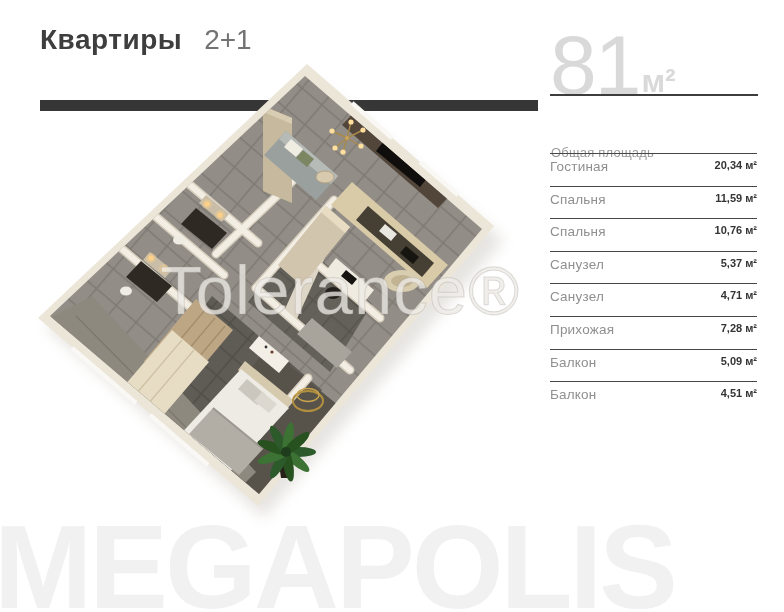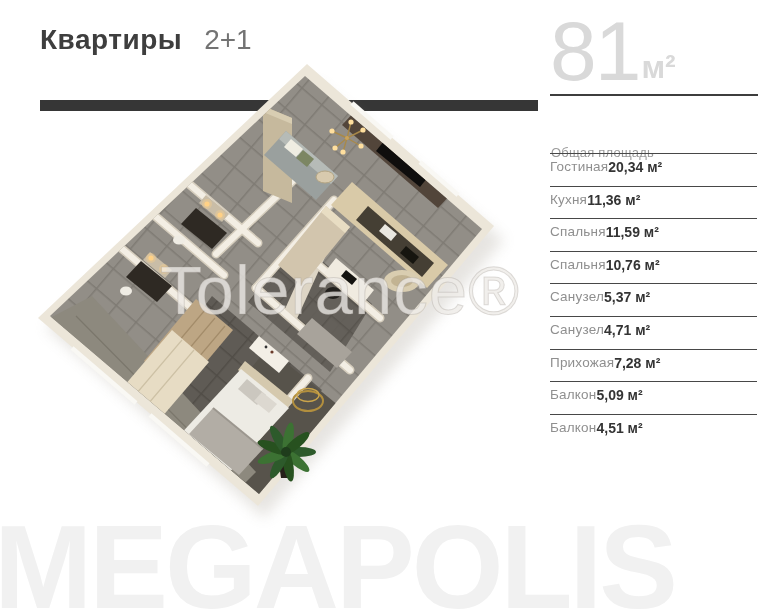--- a/index.html
+++ b/index.html
@@ -14,44 +14,44 @@
     display:flex;align-items:baseline;gap:22px;white-space:nowrap;
   }
   .title .main{font-size:28px;font-weight:700;color:#3e3e3e;letter-spacing:.5px;}
   .title .suffix{font-size:28px;font-weight:400;color:#737373;}
   .black-bar{
     position:absolute;left:40px;top:100px;width:498px;height:11px;
     background:#363636;z-index:1;
   }
   
   .total{
-    position:absolute;left:550px;top:14px;width:208px;z-index:4;
+    position:absolute;left:550px;top:28px;width:208px;z-index:4;
     display:flex;align-items:flex-end;color:#d9d9d9;
   }
   .total .value{font-size:84px;font-weight:400;line-height:74px;letter-spacing:-2px;}
   .total .unit{font-size:32px;font-weight:700;margin-left:2px;margin-bottom:2px;}
   .total-divider{
     position:absolute;left:550px;top:94px;width:208px;height:2px;
     background:#3d3d3d;z-index:4;
   }
   .total-label{
     position:absolute;left:551px;top:101px;z-index:4;
     font-size:13px;color:#9a9a9a;letter-spacing:.2px;margin-top:44px;
   }
   
   .rooms{
     position:absolute;left:550px;top:153px;width:207px;z-index:4;
   }
   .room-row{
     height:32.6px;box-sizing:border-box;border-top:1.5px solid #474747;
-    display:flex;align-items:flex-start;
+    display:flex;justify-content:space-between;align-items:flex-start;
     padding-top:5px;
   }
   .room-name{font-size:13.5px;color:#8f8f8f;letter-spacing:.2px;}
-  .room-area{font-size:14px;font-weight:700;color:#343434;}
+  .room-area{font-size:11px;font-weight:700;color:#343434;}
   
   .plan-watermark{
     position:absolute;left:160px;top:251px;z-index:3;
     font-size:69px;font-weight:400;letter-spacing:1px;
     color:rgba(237,235,231,.78);
     -webkit-text-stroke:1px rgba(150,145,138,.28);
     pointer-events:none;white-space:nowrap;
   }
   .brand-watermark{
     position:absolute;left:-6px;top:508px;width:800px;z-index:0;
@@ -232,24 +232,20 @@
 </svg>
 
 <div class="plan-watermark">Tolerance®</div>
 
 <div class="rooms">
   <div class="room-row">
     <span class="room-name">Гостиная</span>
     <span class="room-area">20,34 м²</span>
   </div>
   <div class="room-row">
-    <span class="room-name">Кухня</span>
-    <span class="room-area">11,36 м²</span>
-  </div>
-  <div class="room-row">
     <span class="room-name">Спальня</span>
     <span class="room-area">11,59 м²</span>
   </div>
   <div class="room-row">
     <span class="room-name">Спальня</span>
     <span class="room-area">10,76 м²</span>
   </div>
   <div class="room-row">
     <span class="room-name">Санузел</span>
     <span class="room-area">5,37 м²</span>

